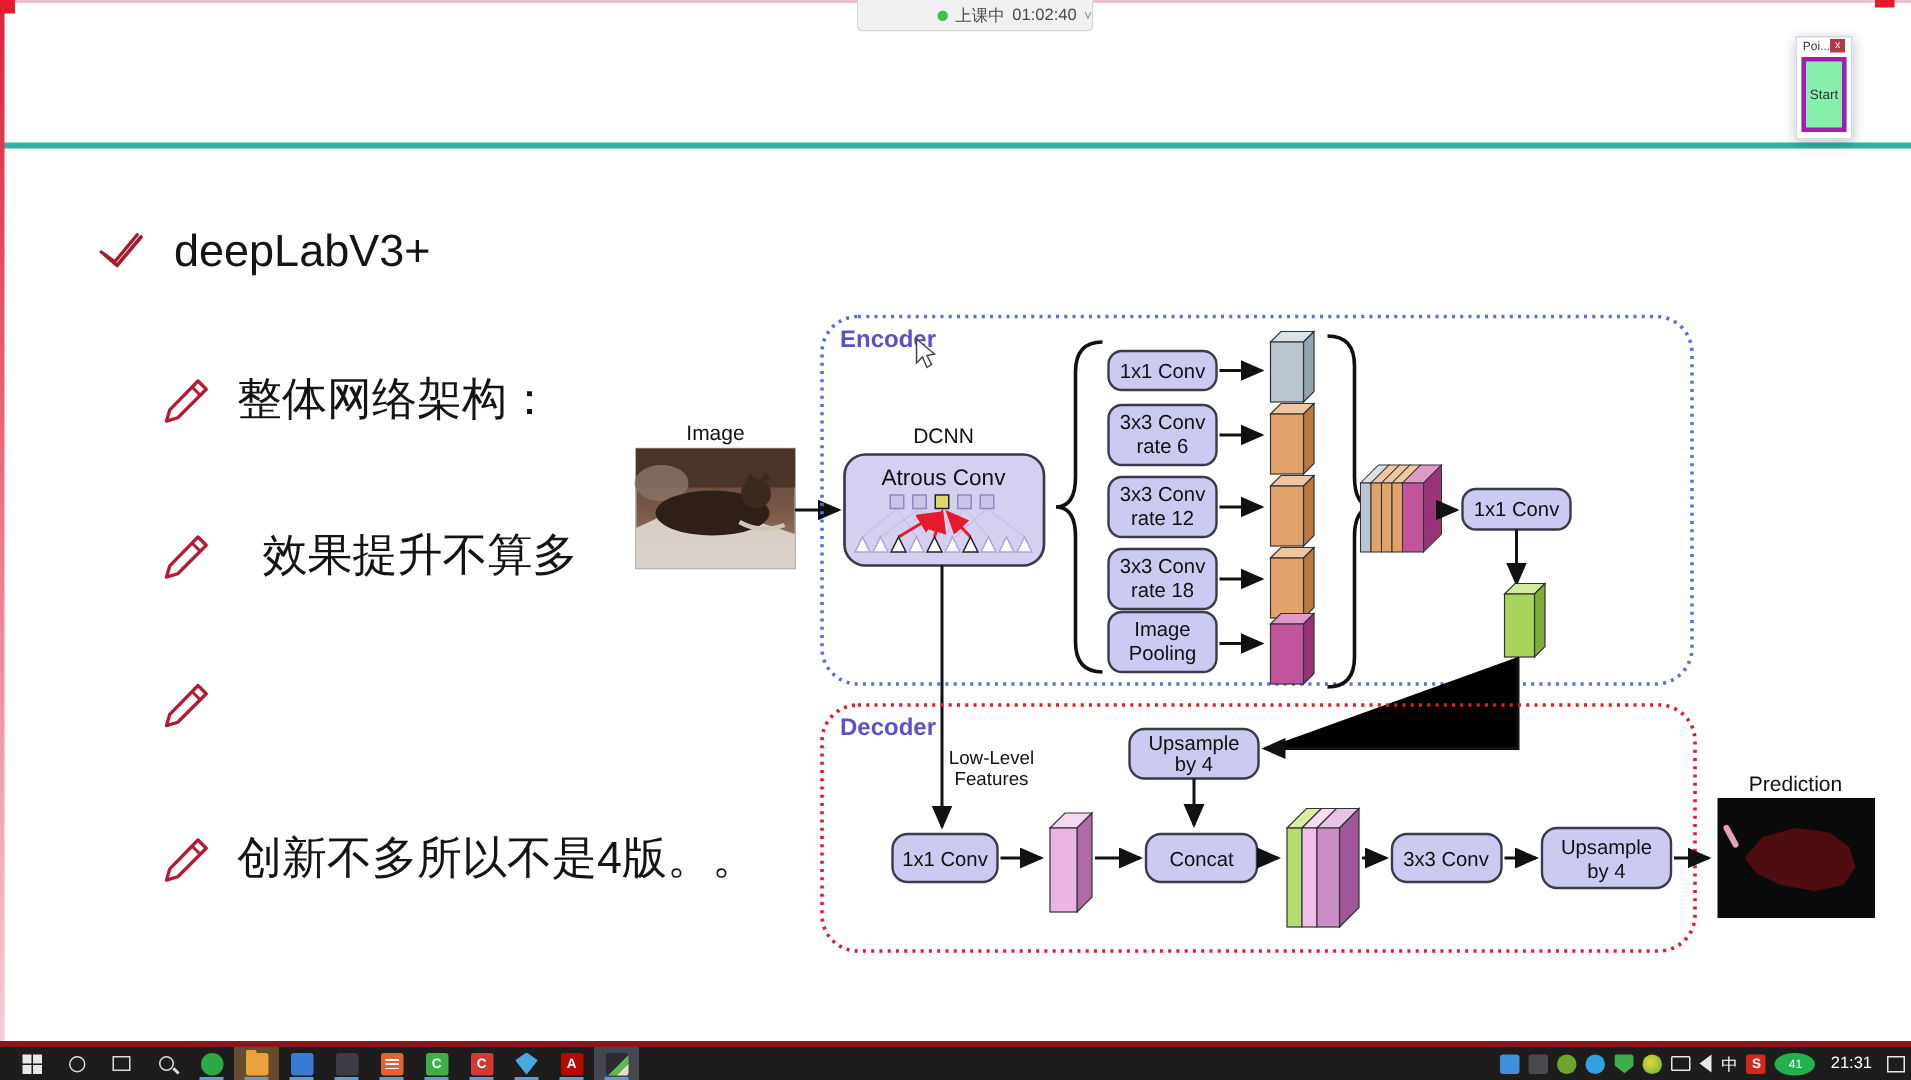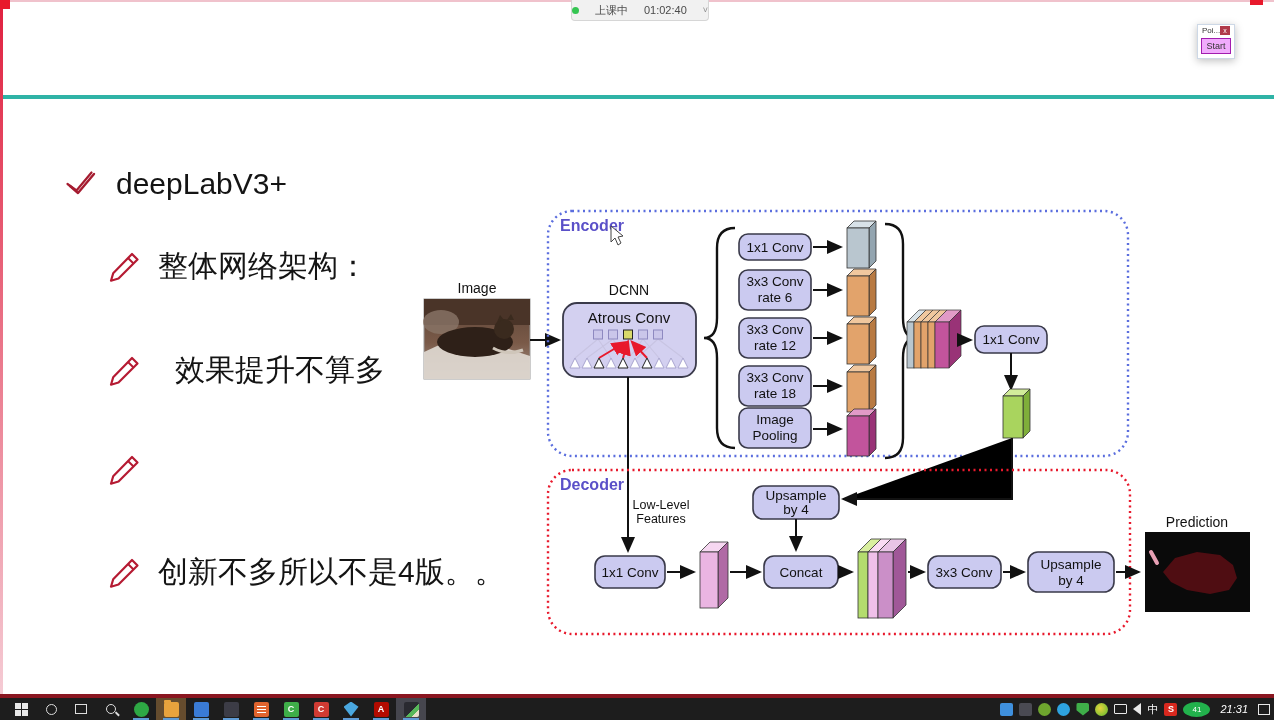--- a/index.html
+++ b/index.html
@@ -14,42 +14,42 @@
   .corner-mark   { position:absolute; left:0; top:0; width:10px; height:9px; background:#e8192c; z-index:41; }
   .tr-mark       { position:absolute; left:1250px; top:0; width:13px; height:5px; background:#e8192c; z-index:41; }
 
   
   .slide-title { position:absolute; left:10px; top:14px; font-family:"DejaVu Serif", serif;
                  font-size:58px; letter-spacing:10px; color:#5d8fc7;
                  text-shadow:3px 3px 0 rgba(165,195,225,.55); z-index:2; }
   .title-rule  { position:absolute; left:0; top:95px; width:1274px; height:4px; background:#2fb3a6; z-index:2; }
 
   
-  .meeting-pill { position:absolute; left:571px; top:0; width:138px; height:21px; background:#f1f1f1;
+  .meeting-pill { position:absolute; left:571px; top:0; width:158px; height:21px; background:#f1f1f1;
                   border:1px solid #d6d6d6; border-top:none; border-radius:0 0 4px 4px;
-                  display:flex; align-items:center; justify-content:space-between; gap:5px; z-index:50; }
+                  display:flex; align-items:center; justify-content:flex-end; gap:5px; z-index:50; }
   .meeting-dot  { width:7px; height:7px; border-radius:50%; background:#35c552; }
   .meeting-text { font-size:11px; color:#4a4a4a; }
   .meeting-chevron { font-size:9px; color:#8a8a8a; }
 
   
   .poi-win { position:absolute; left:1197px; top:24px; width:38px; z-index:50;
              background:#fff; border:1px solid #cdd8e6; box-shadow:0 2px 8px rgba(0,0,0,.25); }
   .poi-head { display:flex; align-items:center; justify-content:center; padding:1px 2px; }
   .poi-title { font-size:8px; color:#333; }
   .poi-close { width:10px; height:9px; background:#b03a4a; color:#fff; font-size:7px; line-height:9px;
                text-align:center; cursor:pointer; }
   .poi-body { padding:2px 3px 4px; }
-  .poi-start { width:100%; font-size:9px; padding:2px 0; background:#f0abfc; border:1px solid #a21caf;
+  .poi-start { width:100%; font-size:9px; padding:17px 0; background:#86efac; border:3px solid #a21caf;
                color:#333; text-align:center; cursor:pointer; }
 
   
   .bullet { position:absolute; display:flex; align-items:center; gap:16px; z-index:2; }
   .bullet .txt { font-size:30px; color:#141414; white-space:nowrap; }
-  .b1 { left:64px;  top:166px; }
+  .b1 { left:64px;  top:150px; }
   .b2 { left:106px; top:246px; }
   .b3 { left:106px; top:350px;gap:33px; }
   .b4 { left:106px; top:452px; }
   .b5 { left:106px; top:552px;text-align:center; }
 
   
   .diagram { position:absolute; left:415px; top:200px; z-index:1; }
   svg text { font-family:"Liberation Sans", sans-serif; }
 
   
@@ -82,21 +82,21 @@
   .t-nv { background:#6ea52e; border-radius:50%; }
   .t-dd { background:#2ea3e0; border-radius:50%; }
   .t-shield { background:#3fae49; clip-path:polygon(0 0,100% 0,100% 60%,50% 100%,0 60%); }
   .t-wps { background:radial-gradient(circle at 40% 40%, #e8d33d, #58b82e); border-radius:50%; }
   .t-net { width:13px; height:10px; border:1.5px solid #e8e8e8; border-radius:1px; cursor:pointer; }
   .t-vol { width:0; height:0; border:6px solid transparent; border-right:8px solid #e8e8e8; border-left:none; cursor:pointer; }
   .t-ime { color:#fff; font-size:11px; cursor:pointer; }
   .t-sogou { background:#d8281e; color:#fff; font-size:9px; font-weight:bold; text-align:center; line-height:13px; }
   .t-badge { width:27px; height:15px; border-radius:50%; background:#22b14c; color:#fff; font-size:8px;
              text-align:center; line-height:15px; cursor:pointer; }
-  .t-time { color:#fff; font-size:11px; margin:0 4px; cursor:pointer;font-style:italic; }
+  .t-time { color:#fff; font-size:11px; margin:0 4px; cursor:pointer; }
   .t-action { width:12px; height:11px; border:1.5px solid #e8e8e8; cursor:pointer; }
 </style>
 </head>
 <body>
 
 <div class="screen">
 
   <div class="border-top"></div>
   <div class="border-left"></div>
   <div class="border-bottom"></div>

